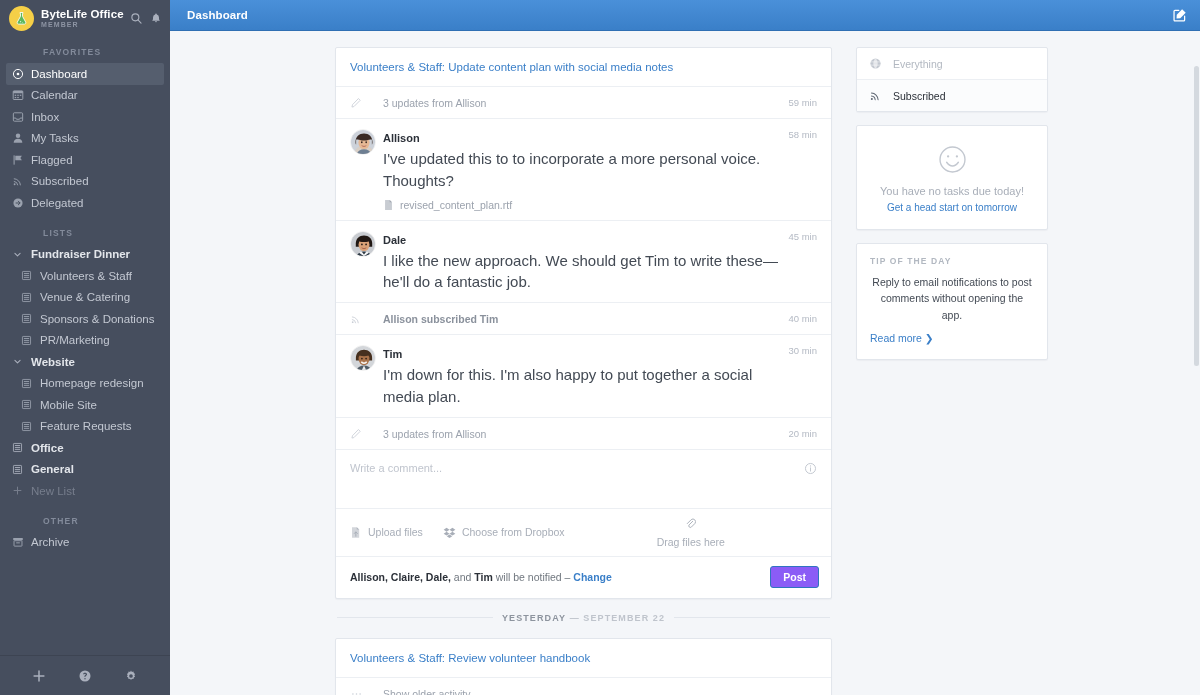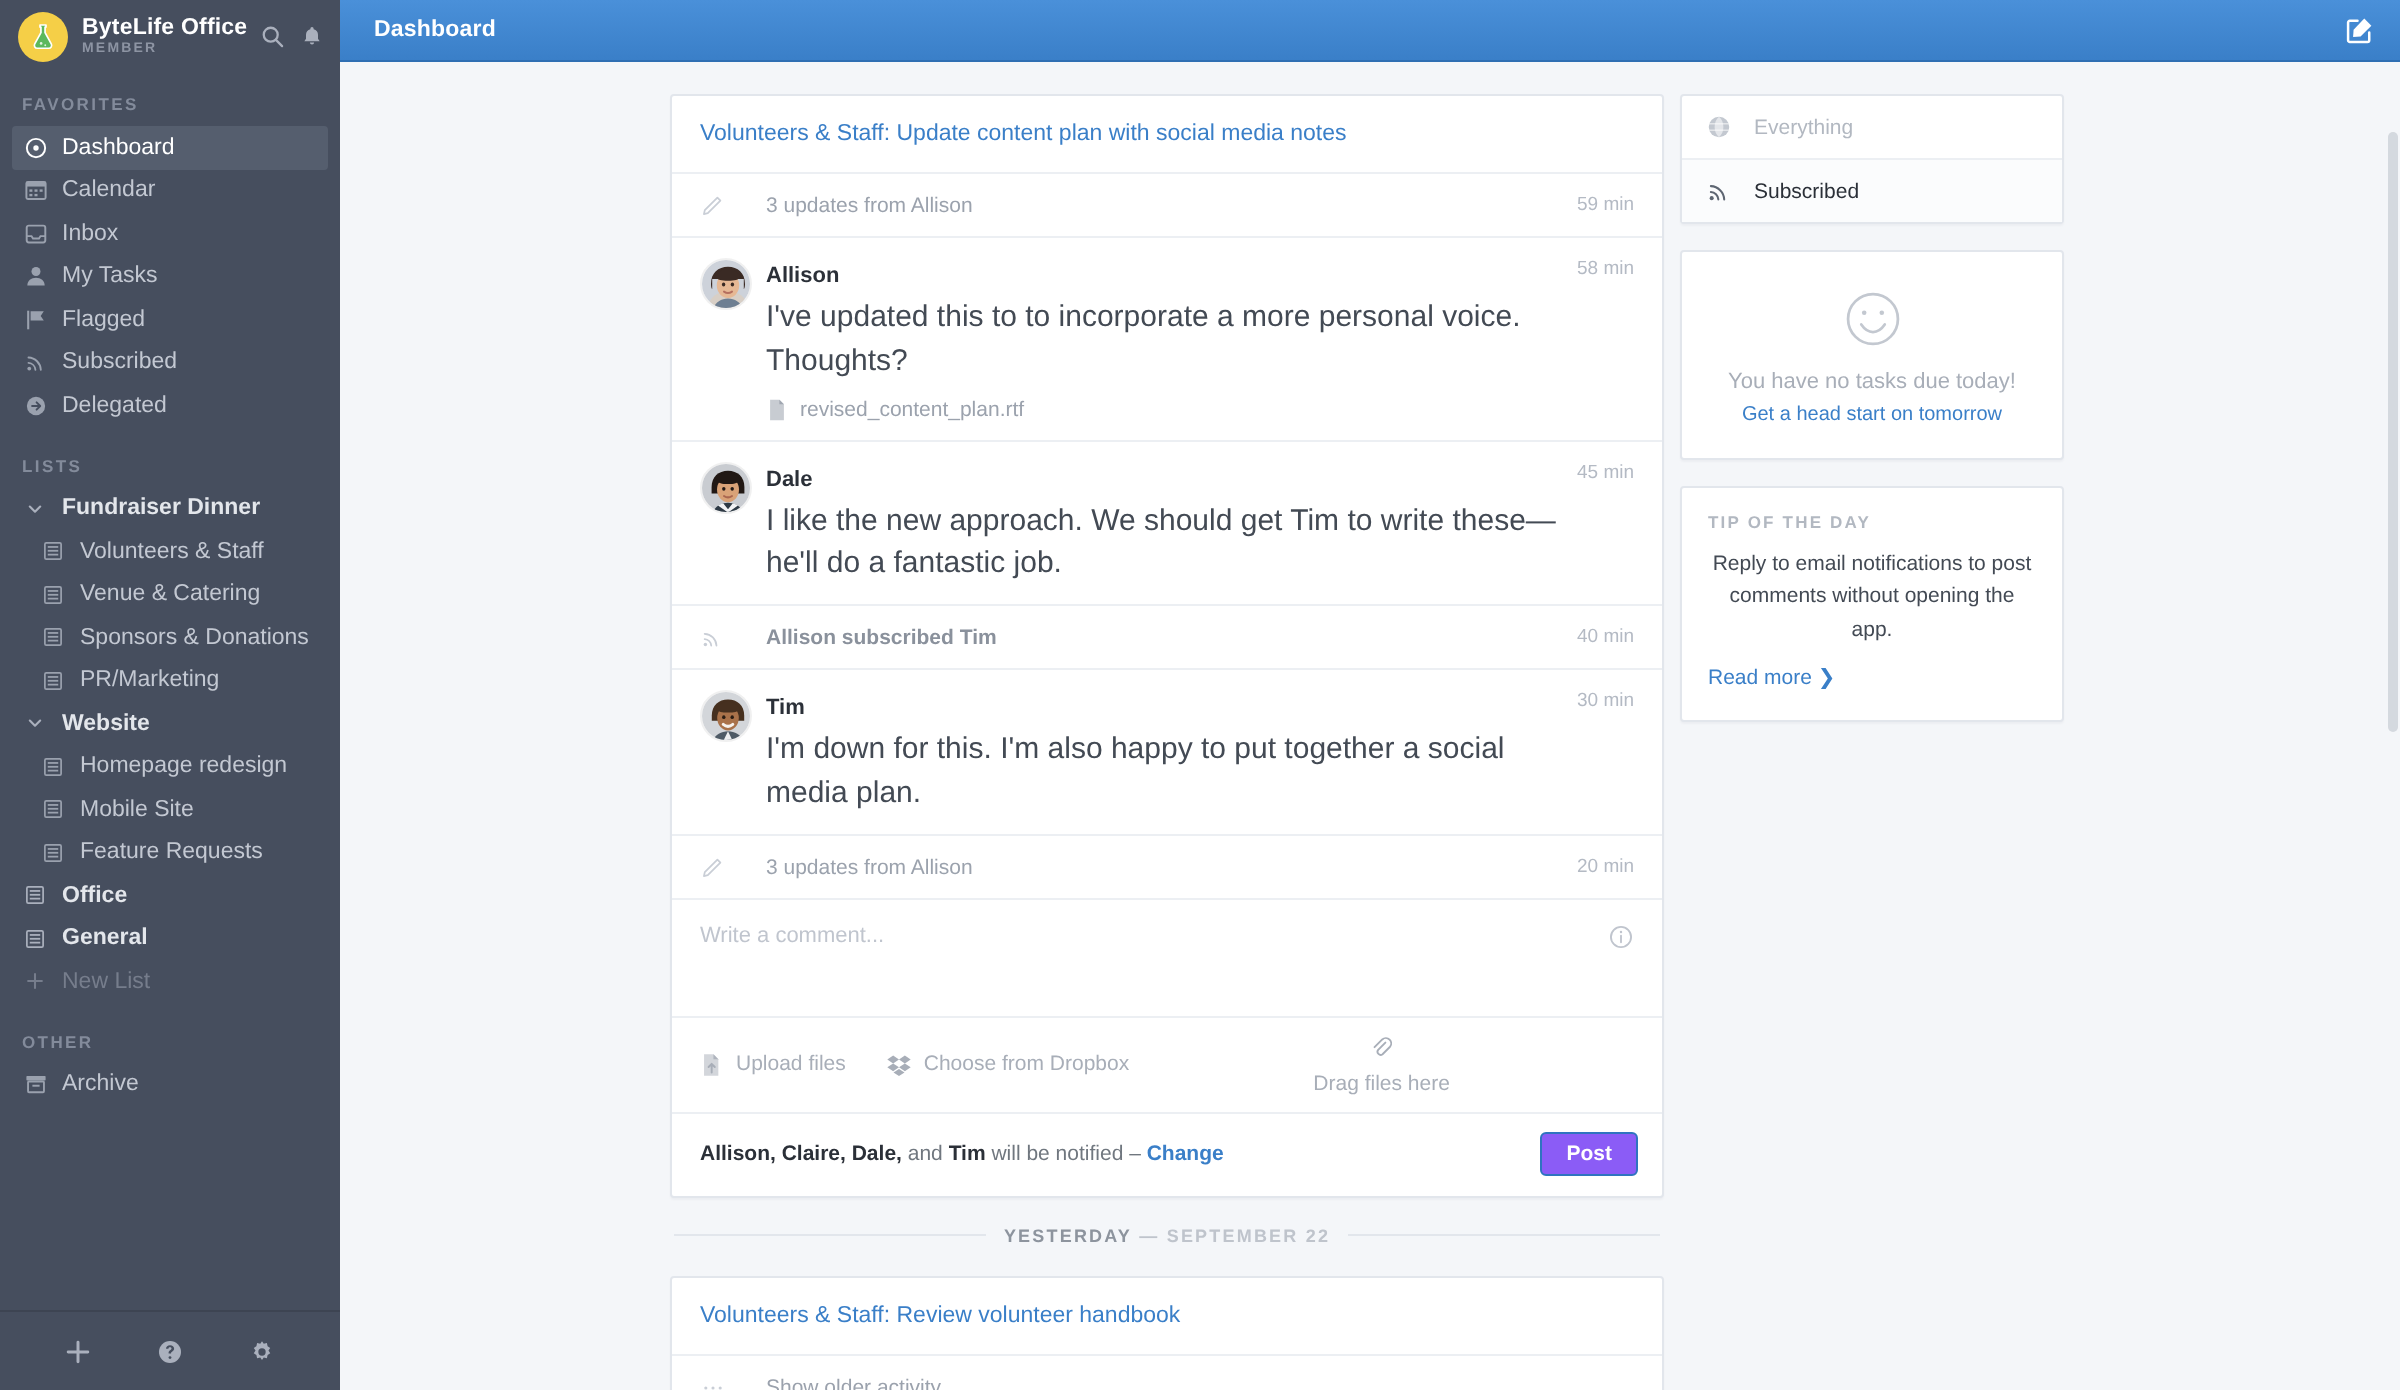--- a/index.html
+++ b/index.html
@@ -37,21 +37,21 @@
   .brand-sub {
     color: #8d94a3; font-size: 7px; font-weight: bold;
     letter-spacing: 1.1px; margin-top: 1px;
   }
   .sb-hicon { color: #aab0bd; flex: none; cursor: pointer; }
   .sb-hicon svg { display: block; }
 
   .sb-scroll { flex: 1; overflow: hidden; padding-top: 13px; }
   .sb-section {
     color: #838b9b; font-size: 8.5px; font-weight: bold;
-    letter-spacing: 1.2px; padding: 0 0 6px 11px;
+    letter-spacing: 1.2px; padding: 0 0 6px 11px; margin-left: 32px;
   }
   .sb-section.gap { padding-top: 14px; }
   .sb-item {
     height: 21.5px; display: flex; align-items: center;
     gap: 7px; padding-left: 11px; color: #c3c8d2;
     font-size: 11.5px; cursor: pointer; white-space: nowrap;
   }
   .sb-item .ic {
     width: 13px; height: 13px; flex: none; color: #9aa1ae;
     display: flex; align-items: center; justify-content: center;
@@ -89,21 +89,21 @@
     color: #ffffff; font-size: 11.5px; font-weight: bold; letter-spacing: .1px;
   }
   .topbar-action { color: #ffffff; cursor: pointer; display: flex; }
   .topbar-action svg { display: block; }
 
   .content {
     flex: 1; background: #f4f6f9; position: relative;
     overflow: hidden; display: flex; justify-content: center;
     padding-top: 16px;
   }
-  .cols { display: flex; gap: 8px; width: 700px; }
+  .cols { display: flex; gap: 24px; width: 700px; }
   .feed { width: 497px; flex: none; }
   .aside { width: 192px; flex: none; }
 
   
   .card {
     background: #ffffff; border: 1px solid #e2e6ec;
     border-radius: 2px; box-shadow: 0 1px 1px rgba(40,50,70,.04);
     margin-bottom: 14px;
   }
   .card-title {

